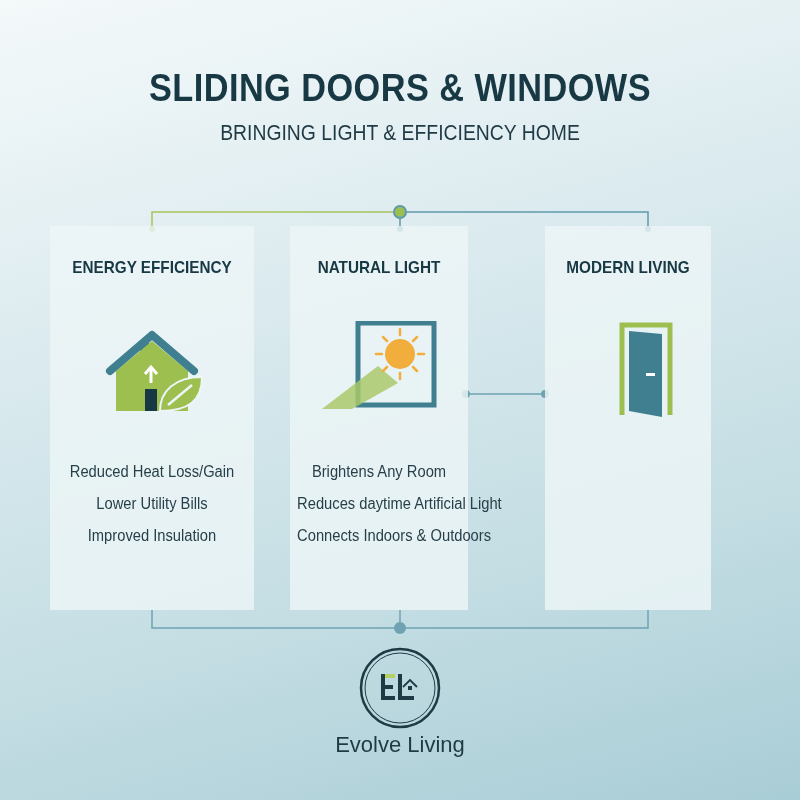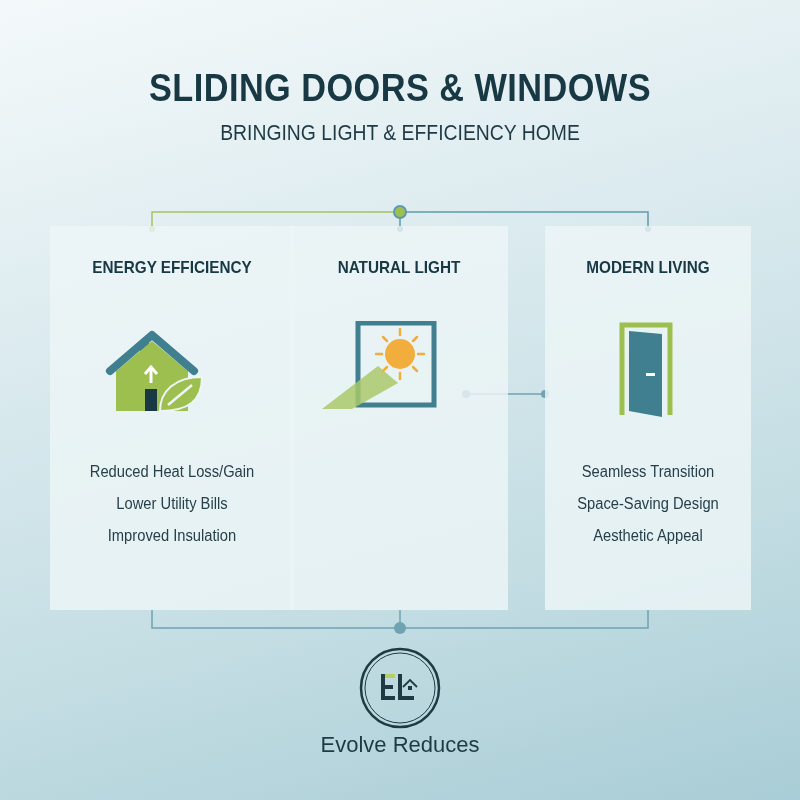--- a/index.html
+++ b/index.html
@@ -1,21 +1,21 @@
 <!DOCTYPE html>
 <html><head>
 <meta charset="utf-8">
 <style>
   html,body{margin:0;padding:0;}
   body{width:800px;height:800px;overflow:hidden;position:relative;
     background:linear-gradient(165deg,#f4f9fa 0%,#dcebef 35%,#c3dde3 70%,#a9cdd6 100%);
     font-family:"Liberation Sans",sans-serif;color:#1e3a44;}
   .title{position:absolute;left:0;width:800px;top:66px;text-align:center;font-size:39px;font-weight:bold;color:#183944;letter-spacing:0.5px;transform:scaleX(0.88);}
   .subtitle{position:absolute;left:0;width:800px;top:120px;text-align:center;font-size:22px;color:#1f3a44;transform:scaleX(0.88);}
-  .card{position:absolute;top:226px;height:384px;background:rgba(237,245,247,0.82);padding-left:40px;}
+  .card{position:absolute;top:226px;height:384px;background:rgba(237,245,247,0.82);}
   .card-title{position:absolute;top:32px;left:0;right:0;text-align:center;font-size:17px;font-weight:bold;color:#183944;transform:scaleX(0.9);}
   .icon{position:absolute;left:0;right:0;top:95px;height:100px;}
   .features{position:absolute;top:230px;left:0;right:0;text-align:center;}
   .feat{font-size:16px;line-height:32px;color:#263f48;transform:scaleX(0.92);white-space:nowrap;}
   svg.lines{position:absolute;left:0;top:0;}
   .logo{position:absolute;left:359px;top:647px;width:82px;height:82px;}
   .brand{position:absolute;left:0;width:800px;top:732px;text-align:center;font-size:22px;color:#1f3a44;}
 </style>
 </head>
 <body>
@@ -75,48 +75,48 @@
         <line x1="86" y1="33" x2="92" y2="33"></line>
         <line x1="128" y1="33" x2="134" y2="33"></line>
         <line x1="93" y1="16" x2="97" y2="20"></line>
         <line x1="123" y1="46" x2="127" y2="50"></line>
         <line x1="127" y1="16" x2="123" y2="20"></line>
         <line x1="93" y1="50" x2="97" y2="46"></line>
       </g>
       <circle cx="110" cy="33" r="15" fill="#f2ae3c"></circle>
     </svg>
   </div>
+  <div class="features">
+    <div class="feat">Brightens Any Room</div>
+    <div class="feat">Reduces daytime Artificial Light</div>
+    <div class="feat">Connects Indoors &amp; Outdoors</div>
+  </div>
 </div>
 
 <div class="card" style="left:545px;width:166px;">
   <div class="card-title">MODERN LIVING</div>
   <div class="icon">
     <svg width="205" height="100" viewBox="0 0 205 100">
       <polyline points="77,94 77,4 125,4 125,94" fill="none" stroke="#9dbf4f" stroke-width="5"></polyline>
       <polygon points="84,10 117,13 117,96 84,90" fill="#3f7f8f"></polygon>
       <rect x="101" y="52" width="9" height="3" fill="#ffffff"></rect>
     </svg>
-  </div>
-  <div class="features">
-    <div class="feat">Seamless Transition</div>
-    <div class="feat">Space-Saving Design</div>
-    <div class="feat">Aesthetic Appeal</div>
   </div>
 </div>
 
 <div class="logo">
   <svg width="82" height="82" viewBox="0 0 82 82">
     <circle cx="41" cy="41" r="39" fill="none" stroke="#1f3a44" stroke-width="2.5"></circle>
     <circle cx="41" cy="41" r="35" fill="none" stroke="#1f3a44" stroke-width="1"></circle>
 
     <rect x="22" y="27" width="14" height="4" fill="#b5d05f"></rect>
     <rect x="22" y="27" width="4" height="26" fill="#1f3a44"></rect>
     <rect x="22" y="38" width="12" height="4" fill="#1f3a44"></rect>
     <rect x="22" y="49" width="14" height="4" fill="#1f3a44"></rect>
 
     <rect x="39" y="27" width="4" height="26" fill="#1f3a44"></rect>
     <rect x="39" y="49" width="16" height="4" fill="#1f3a44"></rect>
 
     <polyline points="44,40 51,33 58,40" fill="none" stroke="#1f3a44" stroke-width="1.8"></polyline>
     <rect x="49" y="39" width="4" height="4" fill="#1f3a44"></rect>
   </svg>
 </div>
-<div class="brand">Evolve Reduces</div>
+<div class="brand">Evolve Living</div>
 
 </body></html>

